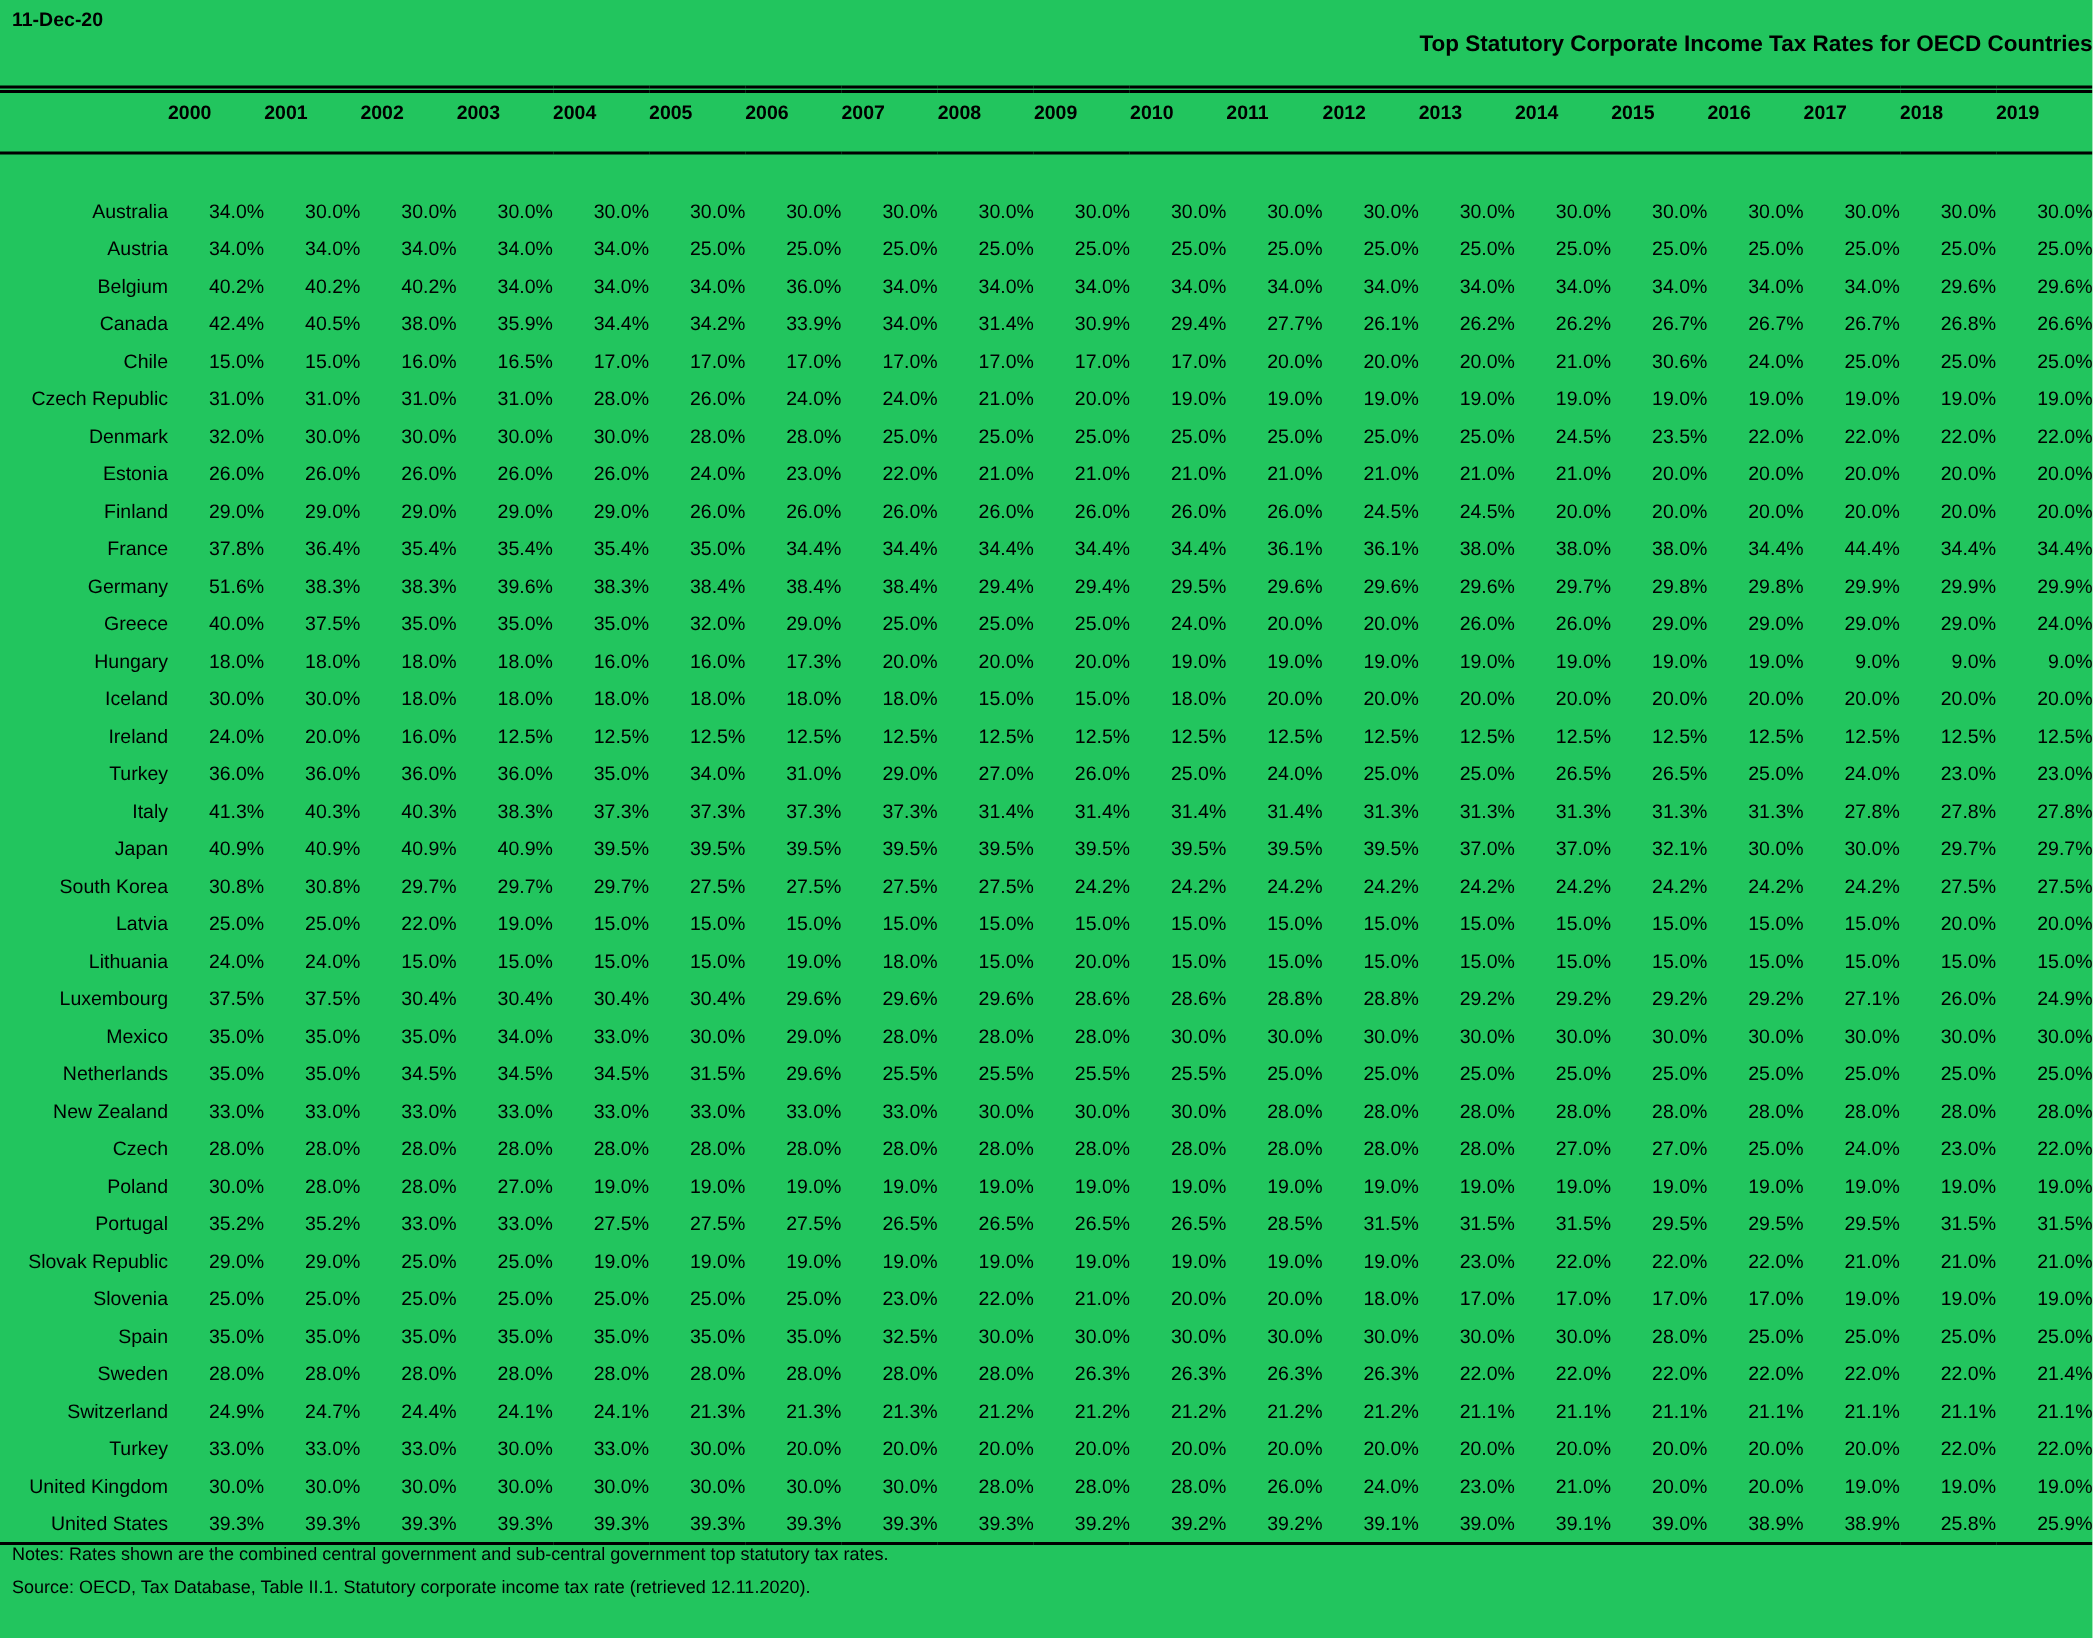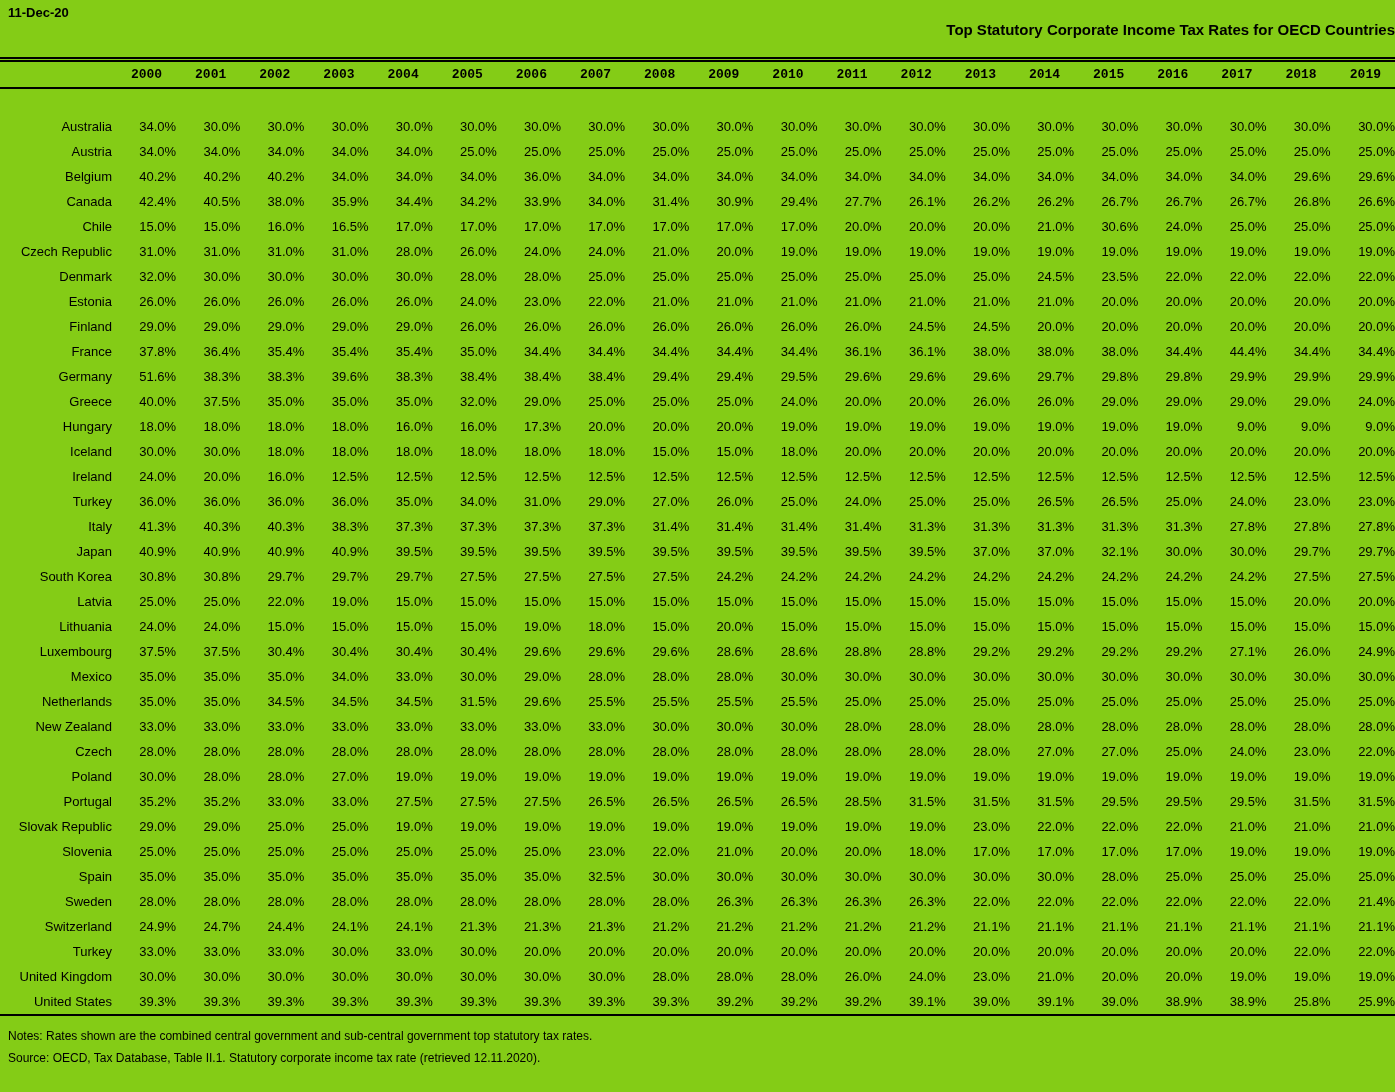--- a/index.html
+++ b/index.html
@@ -1,20 +1,20 @@
 <!DOCTYPE html>
 <html><head>
 <meta charset="utf-8">
 <style>
   html, body { margin: 0; padding: 0; background: #ffffff; }
   .page {
     position: relative;
     width: 1395px;
     height: 1092px;
-    background: #84cc16;
+    background: #22c55e;
     color: #000000;
     font-family: "Liberation Sans", sans-serif;
     overflow: hidden;
   }
   .date-label {
     position: absolute;
     top: 5px;
     left: 8px;
     font-size: 13px;
     font-weight: bold;
@@ -37,27 +37,26 @@
     width: 1395px;
     border-collapse: collapse;
     table-layout: fixed;
     border-top: 5px double #000000;
     border-bottom: 2px solid #000000;
   }
   table.rates-table thead tr.year-row { border-bottom: 2px solid #000000; }
   table.rates-table th.year {
     font-size: 13px;
     font-weight: bold;
-    text-align: right;
-    padding: 0 14px 0 0;
+    text-align: left;
+    padding: 0 14px 14px 0;
     height: 25px;
     vertical-align: middle;
     white-space: nowrap;
     overflow: hidden;
-    font-family: Liberation Mono, monospace;
   }
   table.rates-table th.corner { padding: 0; }
   tr.spacer-row { height: 25px; }
   tr.spacer-row td { padding: 0; border: none; }
   table.rates-table td {
     font-size: 13px;
     height: 25px;
     padding: 0;
     white-space: nowrap;
     overflow: hidden;

